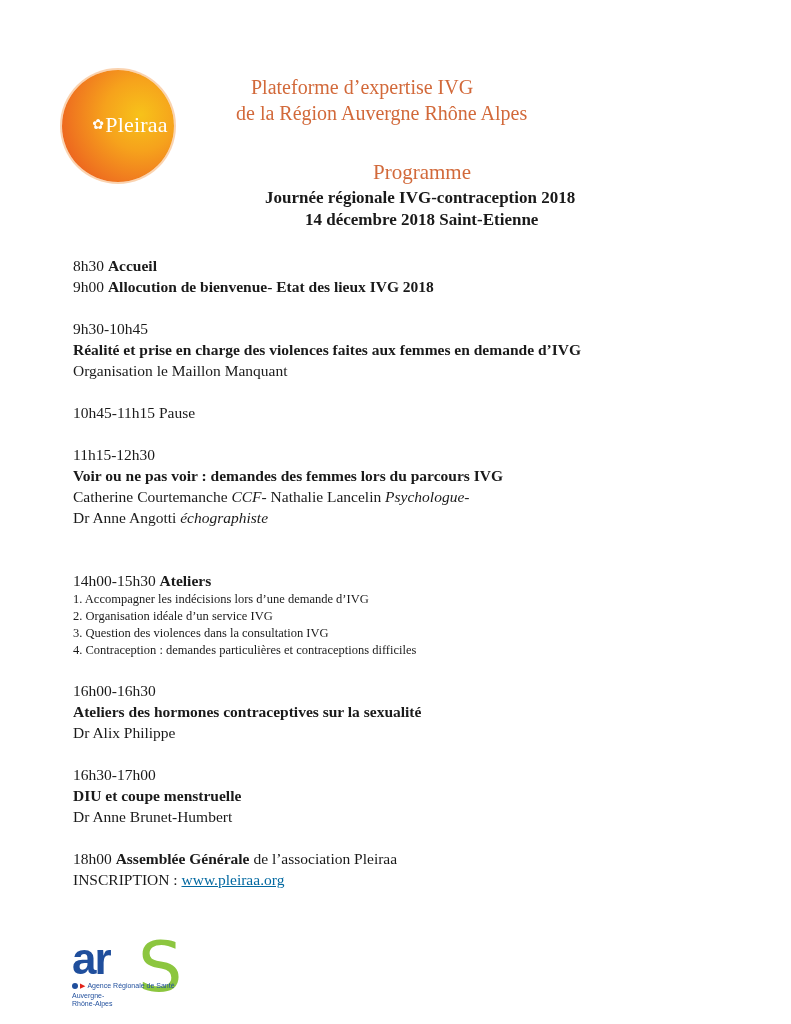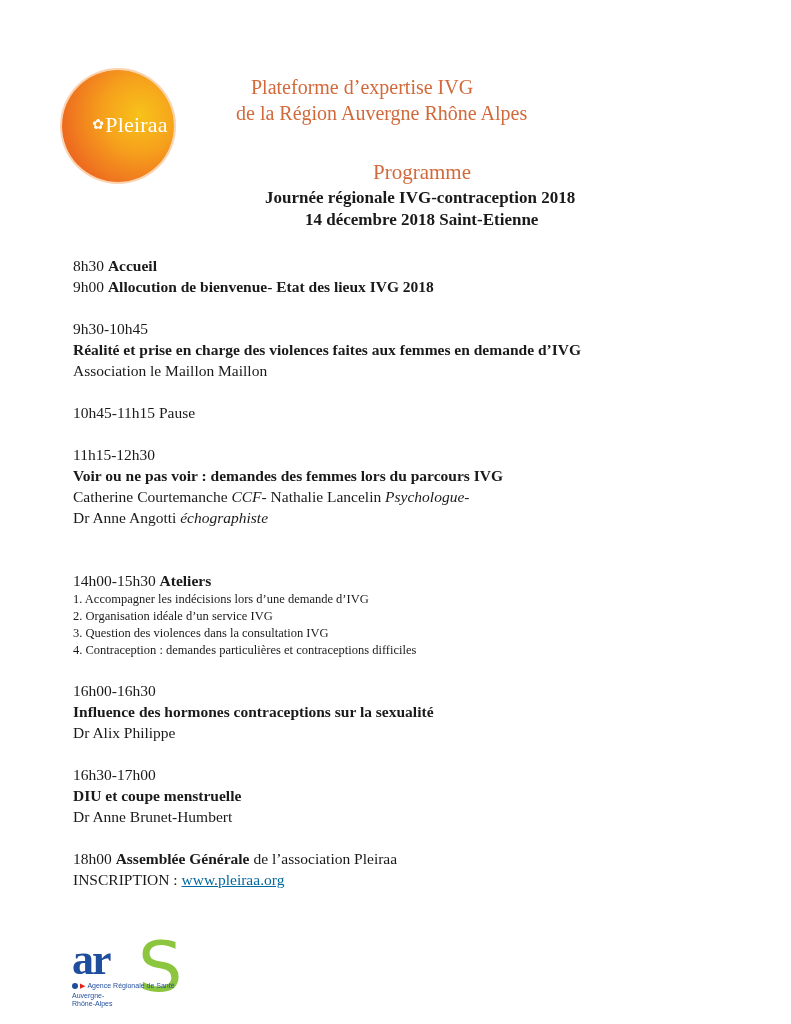--- a/index.html
+++ b/index.html
@@ -20,21 +20,21 @@
   .event { left: 265px; top: 188px; font-size: 17px; font-weight: bold; }
   .date { left: 305px; top: 210px; font-size: 17px; font-weight: bold; }
   .content { left: 73px; top: 255px; width: 680px; font-size: 15.5px; line-height: 21px; }
   .content p { margin: 0; }
   .gap { height: 21px; }
   b { font-weight: bold; }
   i { font-style: italic; margin-top: 22px; }
   .atelier { font-size: 12.5px; line-height: 17px; }
   .link { color: #0369a1; text-decoration: underline; }
   .ars { left: 72px; top: 940px; width: 110px; height: 70px; }
-  .ars-letters { position: absolute; left: 0; top: -6px; font-family: Liberation Serif, serif;
+  .ars-letters { position: absolute; left: 0; top: -6px; font-family: Liberation Sans, sans-serif;
     font-weight: bold; font-size: 44px; color: #1f4e9c; letter-spacing: -2px; }
   .ars-s { position: absolute; left: 66px; top: -14px; font-family: "DejaVu Sans", sans-serif;
     font-size: 70px; color: #8cc63f; font-weight: normal; }
   .ars-sub { position: absolute; left: 0; top: 42px; font-family: "Liberation Sans", sans-serif;
     font-size: 7px; color: #1f4e9c; white-space: nowrap; }
   .ars-dot { display: inline-block; width: 6px; height: 6px; border-radius: 50%; background: #1f4e9c; margin-right: 2px; vertical-align: -1px; }
   .ars-arrow { color: #e2231a; font-size: 7px; margin-right: 2px; }
   .ars-region { position: absolute; left: 0; top: 52px; font-family: "Liberation Sans", sans-serif;
     font-size: 7px; color: #1f4e9c; line-height: 8px; }
 </style>
@@ -59,21 +59,21 @@
     <span>8h30</span> <b>Accueil</b>
   </p>
   <p>
     <span>9h00</span> <b>Allocution de bienvenue- Etat des lieux IVG 2018</b>
   </p>
   <div class="gap"></div>
 
   <div>
     <p>9h30-10h45</p>
     <p><b>Réalité et prise en charge des violences faites aux femmes en demande d’IVG</b></p>
-    <p>Association le Maillon Maillon</p>
+    <p>Organisation le Maillon Manquant</p>
   </div>
   <div class="gap"></div>
 
   <p>10h45-11h15 Pause</p>
   <div class="gap"></div>
 
   <div>
     <p>11h15-12h30</p>
     <p><b>Voir ou ne pas voir : demandes des femmes lors du parcours IVG</b></p>
     <p>
@@ -91,21 +91,21 @@
     <p><span>14h00-15h30</span> <b>Ateliers</b></p>
     <p class="atelier">1. Accompagner les indécisions lors d’une demande d’IVG</p>
     <p class="atelier">2. Organisation idéale d’un service IVG</p>
     <p class="atelier">3. Question des violences dans la consultation IVG</p>
     <p class="atelier">4. Contraception : demandes particulières et contraceptions difficiles</p>
   </div>
   <div class="gap"></div>
 
   <div>
     <p>16h00-16h30</p>
-    <p><b>Influence des hormones contraceptions sur la sexualité</b></p>
+    <p><b>Ateliers des hormones contraceptives sur la sexualité</b></p>
     <p>Dr Alix Philippe</p>
   </div>
   <div class="gap"></div>
 
   <div>
     <p>16h30-17h00</p>
     <p><b>DIU et coupe menstruelle</b></p>
     <p>Dr Anne Brunet-Humbert</p>
   </div>
   <div class="gap"></div>

